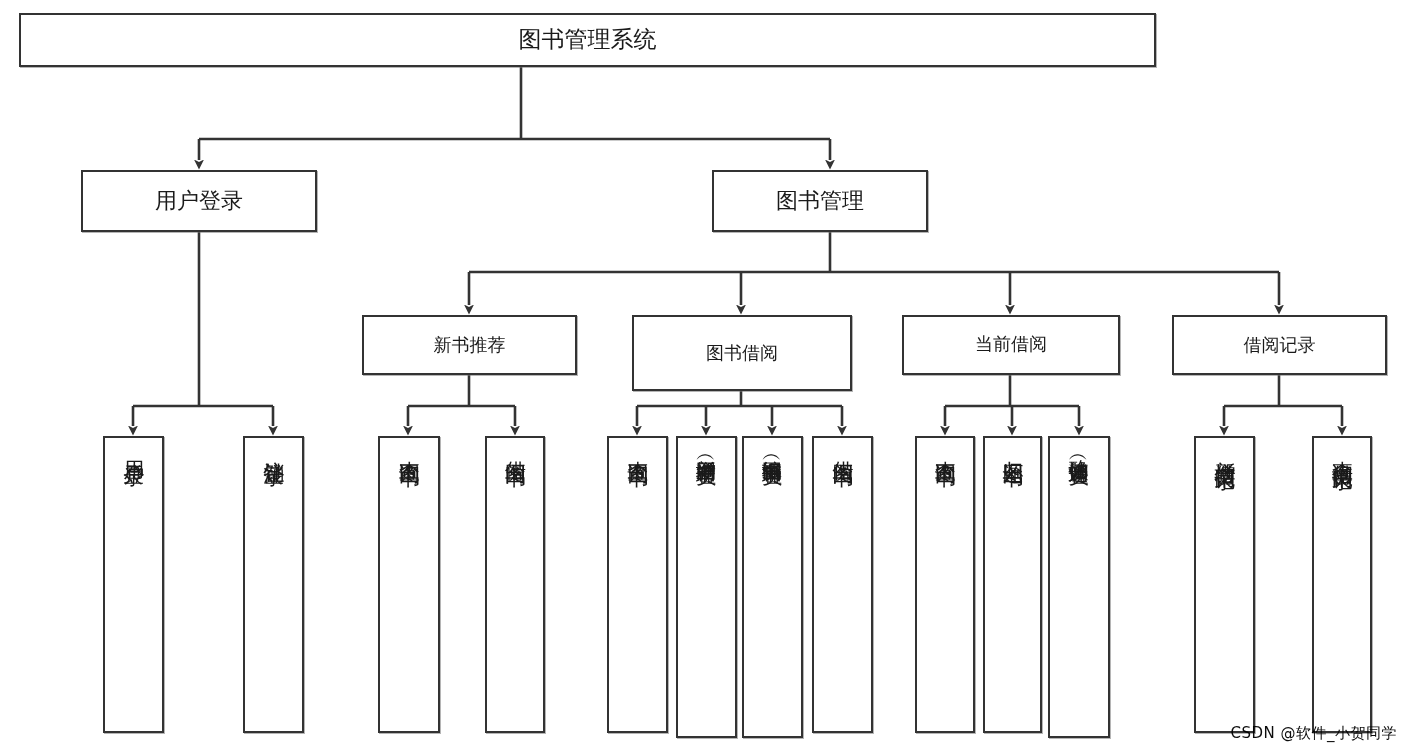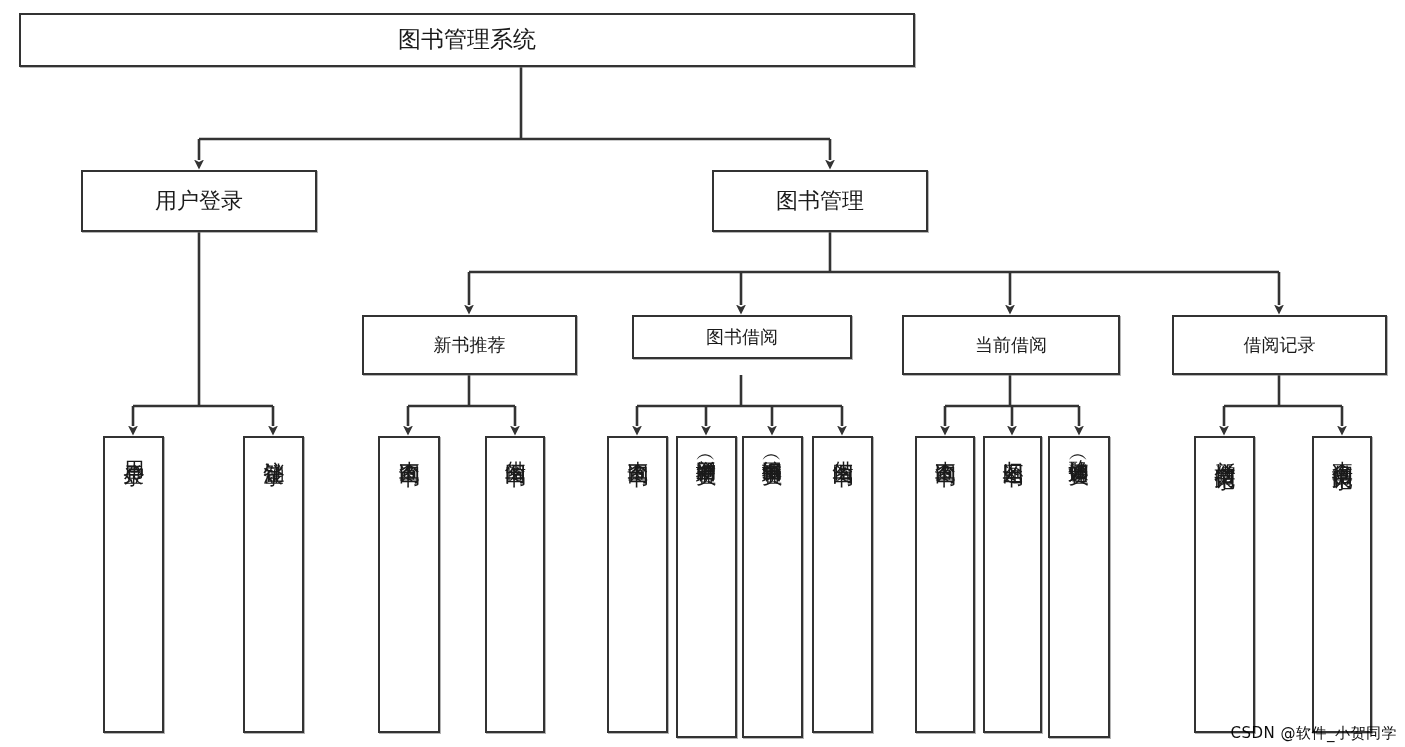--- a/index.html
+++ b/index.html
@@ -118,36 +118,36 @@
       <path d="M1079,406 L1079,426" marker-end="url(#arrow)"></path>
 
       <path d="M1279,375 L1279,406"></path>
       <path d="M1224,406 L1342,406"></path>
       <path d="M1224,406 L1224,426" marker-end="url(#arrow)"></path>
       <path d="M1342,406 L1342,426" marker-end="url(#arrow)"></path>
     </g>
   </svg>
 
   <div id="nodes-layer">
-      <div class="node root" style="left: 19px; top: 13px; width: 896px; height: 54px;">
+      <div class="node root" style="left: 19px; top: 13px; width: 1137px; height: 54px;">
         <span class="label">图书管理系统</span>
       </div>
       <div class="node l2" style="left: 81px; top: 170px; width: 236px; height: 62px;">
         <span class="label">用户登录</span>
       </div>
       <div class="node l2" style="left: 712px; top: 170px; width: 216px; height: 62px;">
         <span class="label">图书管理</span>
       </div>
       <div class="node l3" style="left: 362px; top: 315px; width: 215px; height: 60px;">
         <span class="label">新书推荐</span>
       </div>
-      <div class="node l3" style="left: 632px; top: 315px; width: 220px; height: 44px;">
+      <div class="node l3" style="left: 632px; top: 315px; width: 220px; height: 76px;">
         <span class="label">图书借阅</span>
       </div>
-      <div class="node l3" style="left: 902px; top: 315px; width: 218px; height: 60px;">
+      <div class="node l3" style="left: 902px; top: 315px; width: 218px; height: 60px; font-family: Liberation Serif, serif;">
         <span class="label">当前借阅</span>
       </div>
       <div class="node l3" style="left: 1172px; top: 315px; width: 215px; height: 60px;">
         <span class="label">借阅记录</span>
       </div>
       <div class="node leaf" style="left: 103px; top: 436px; width: 61px; height: 297px;">
         <span class="label">用户登录</span>
       </div>
       <div class="node leaf" style="left: 243px; top: 436px; width: 61px; height: 297px;">
         <span class="label">注销登录</span>

